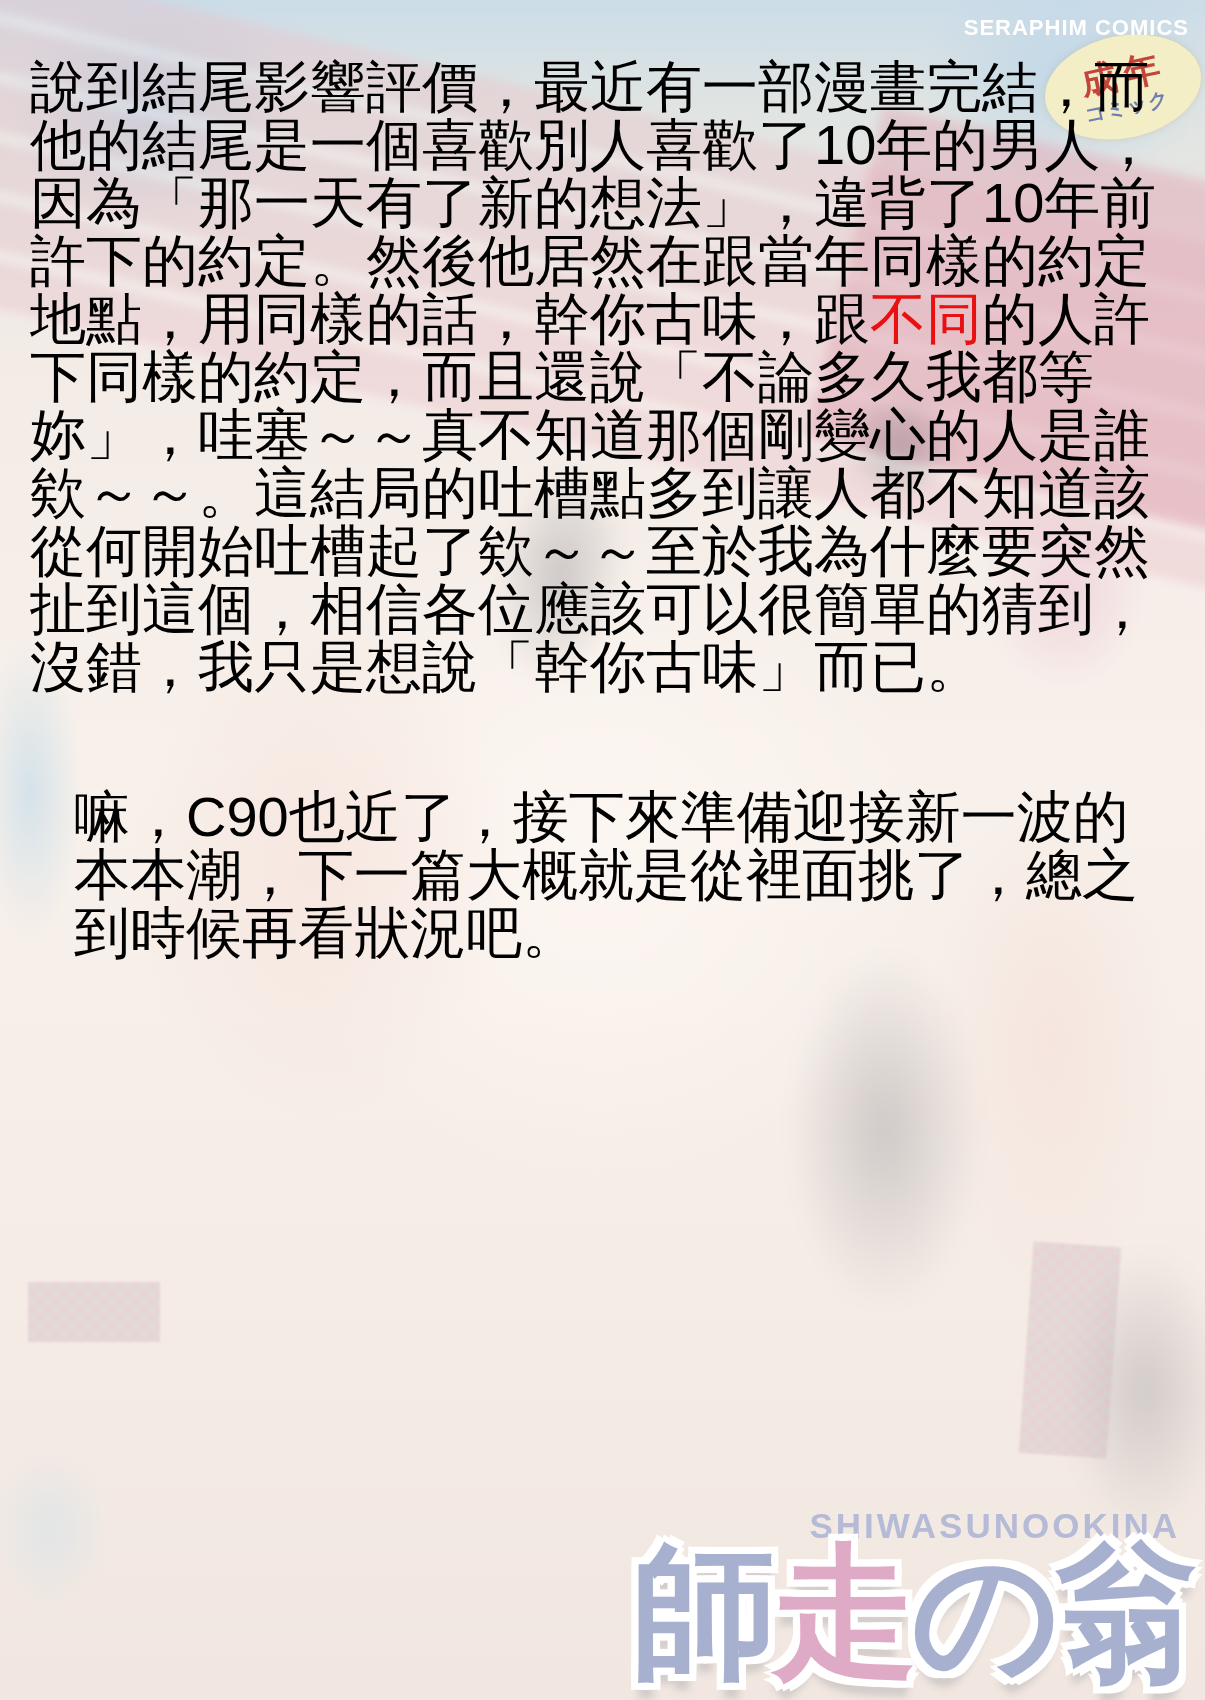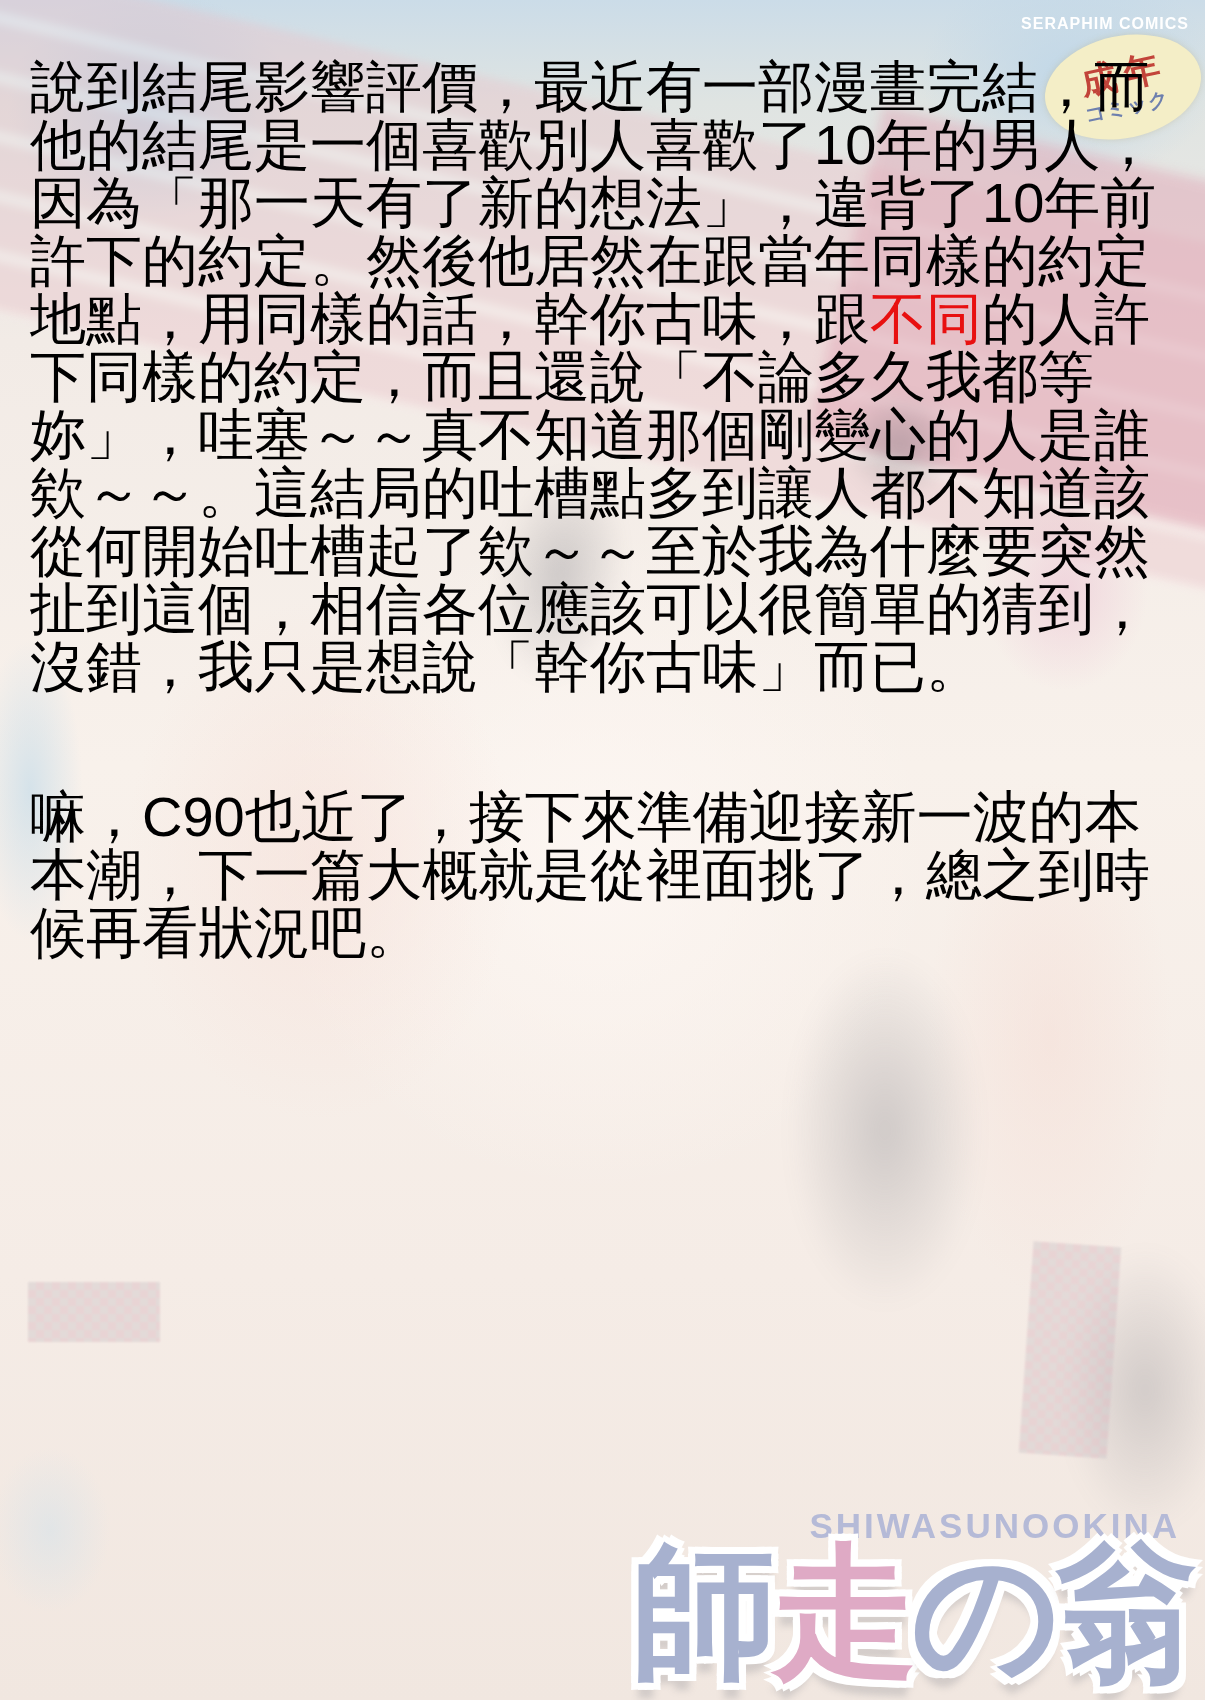--- a/index.html
+++ b/index.html
@@ -21,32 +21,32 @@
     position:absolute; left:1044px; top:36px; width:158px; height:102px;
     border-radius:50%; transform:rotate(-12deg);
     display:flex; flex-direction:column; align-items:center; justify-content:center;
     z-index:1; box-shadow:0 0 6px rgba(180,170,120,.35);
   }
   .badge-top { font-size:36px; font-weight:bold; letter-spacing:8px; line-height:1; text-indent:8px; }
   .badge-bottom { font-size:20px; font-weight:bold; letter-spacing:1px; line-height:1; margin-top:4px; }
   
   .publisher {
     position:absolute; top:15px; right:16px; z-index:2;
-    color:#ffffff; font-weight:bold; font-size:16px; letter-spacing:1px;
+    color:#ffffff; font-weight:bold; font-size:22px; letter-spacing:1px;
   }
   
   .afterword {
     position:absolute; left:30px; top:58px; width:1134px; z-index:3;
     color:#000; font-size:56px; line-height:58px;
     font-family:"Liberation Sans","DejaVu Sans",sans-serif;
     text-align:left; word-break:break-all; overflow-wrap:anywhere;
   }
   .afterword p { margin:0 0 74px 0; }
   .afterword p.p2 { margin-bottom:92px; }
-  .afterword p.p3 { margin-bottom:0; }
+  .afterword p.p3 { margin-bottom:0;margin-left:44px; }
   
   .romaji {
     position:absolute; top:1506px; right:25px; z-index:2;
     font-size:35px; font-weight:bold; letter-spacing:3px; color:#b5bad7;
   }
   .logo {
     position:absolute; top:1540px; right:10px; z-index:2;
     font-size:146px; font-weight:900; line-height:1; letter-spacing:-6px;
     white-space:nowrap;
   }

